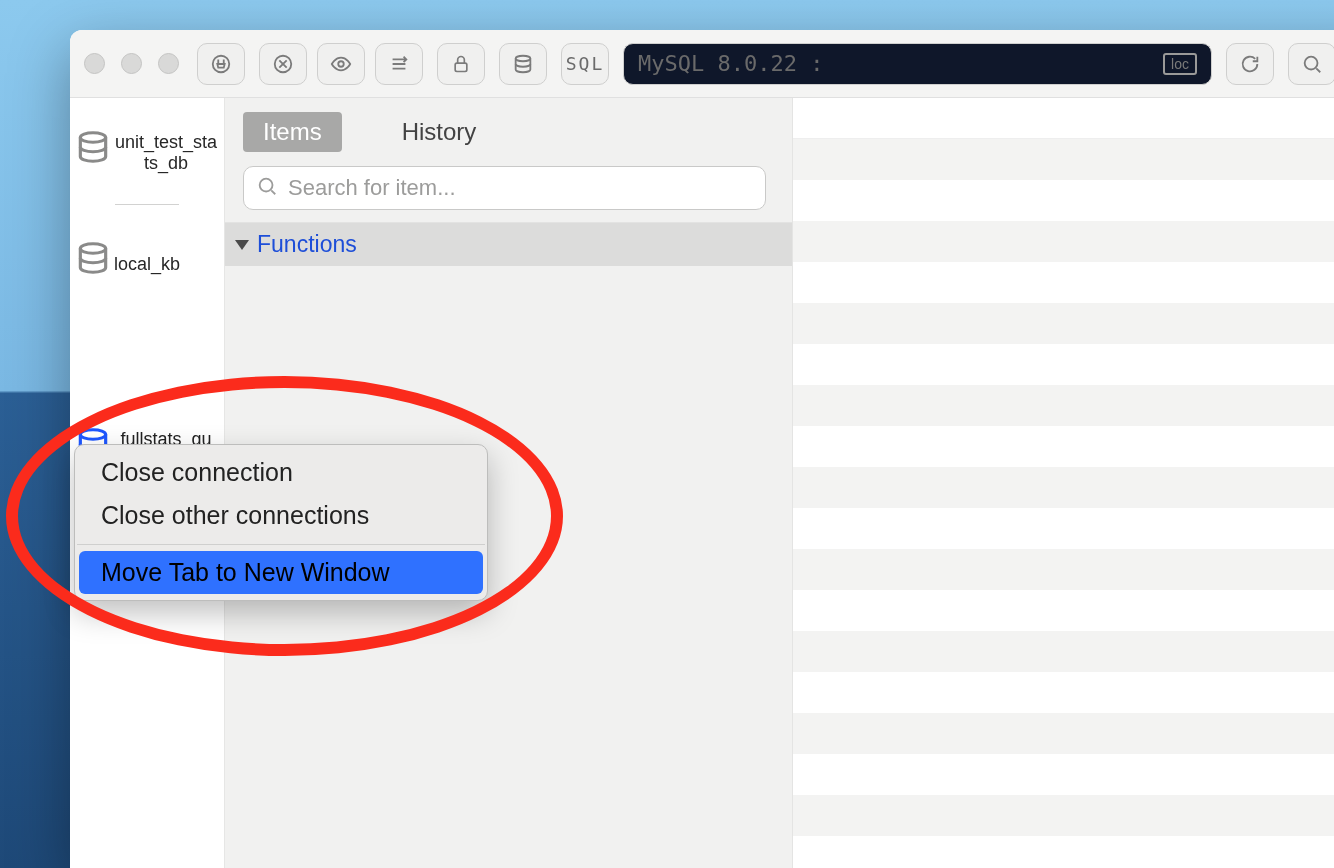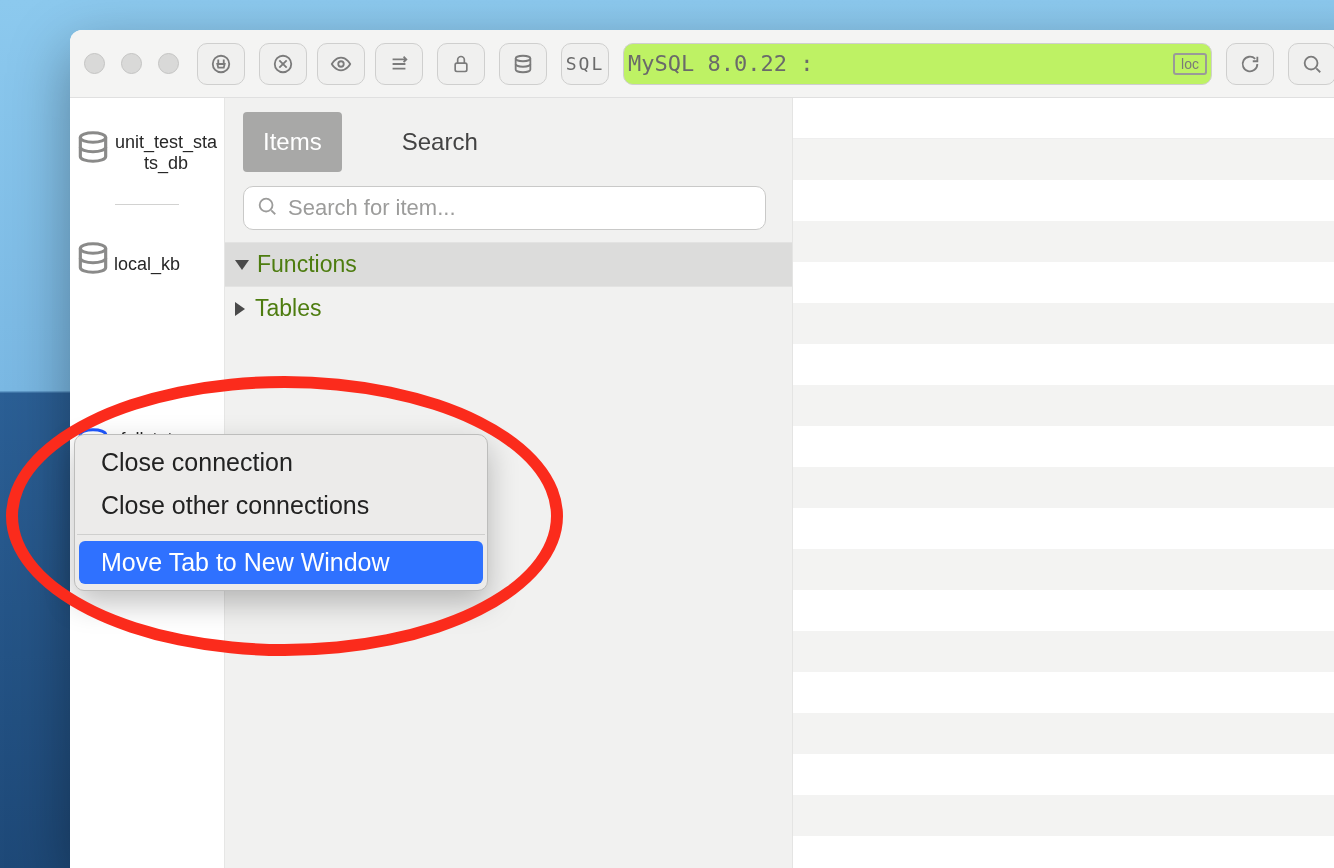--- a/index.html
+++ b/index.html
@@ -61,24 +61,24 @@
     font-size: 14px;
   }
   .tbbtn svg { stroke: #7b7b7b; fill: none; stroke-width: 2; }
   .sqlbtn { font-family: ui-monospace, Menlo, monospace; font-size: 18px; color: #6b6b6b; font-weight: 400; letter-spacing: 2px; }
 
   .conninfo {
     flex: 1;
     height: 42px;
     border-radius: 10px;
     border: 1px solid #cfcfce;
-    background: #bef264;
-    display: flex;
-    align-items: center;
-    padding: 0 4px;
+    background: #0f172a;
+    display: flex;
+    align-items: center;
+    padding: 0 14px;
     font-family: ui-monospace, Menlo, monospace;
     font-size: 22px;
     color: #6a6a6a;
     gap: 18px;
   }
   .locbadge {
     margin-left: auto;
     border: 2px solid #9a9a99;
     color: #7a7a79;
     font-size: 14px;
@@ -131,21 +131,21 @@
   }
   .tabs {
     display: flex;
     align-items: center;
     gap: 40px;
     padding: 14px 18px 14px 18px;
   }
   .tab {
     font-size: 24px;
     color: #434343;
-    padding: 16px 20px;
+    padding: 6px 20px;
     border-radius: 4px;
   }
   .tab.active {
     background: #a8a8a7;
     color: #fff;
   }
   .searchwrap {
     padding: 0 26px 12px 18px;
   }
   .searchbox {
@@ -168,21 +168,21 @@
     background: transparent;
   }
   .searchbox input::placeholder { color: #9c9c9b; }
 
   .treerow {
     display: flex;
     align-items: center;
     height: 44px;
     padding: 0 10px;
     font-size: 23px;
-    color: #4d7c0f;
+    color: #1d4ed8;
     gap: 6px;
     border-top: 1px solid #e3e3e2;
   }
   .treerow.expanded { background: #dcdcdb; }
   .tri { width: 0; height: 0; display: inline-block; }
   .tri.down { border-left: 7px solid transparent; border-right: 7px solid transparent; border-top: 10px solid #4a4a4a; margin-right: 2px; }
   .tri.right { border-top: 7px solid transparent; border-bottom: 7px solid transparent; border-left: 10px solid #4a4a4a; margin-right: 4px; }
 
   .main {
     flex: 1;
@@ -203,21 +203,21 @@
   .zebra-top {
     height: 41px;
     background: #fff;
     border-bottom: 1px solid #eee;
   }
 
   
   .ctxmenu {
     position: absolute;
     left: 74px;
-    top: 434px;
+    top: 444px;
     width: 414px;
     background: #ecebea;
     border-radius: 10px;
     border: 1px solid #bdbdbc;
     box-shadow: 0 12px 30px rgba(0,0,0,0.25);
     padding: 6px 0;
     z-index: 50;
   }
   .ctxitem {
     font-size: 25px;
@@ -225,21 +225,21 @@
     padding: 6px 26px;
     line-height: 1.25;
   }
   .ctxsep {
     height: 1px;
     background: #cfcfce;
     margin: 6px 2px;
   }
   .ctxitem.hovered {
     background: #2f71ff;
-    color: #ffffff;
+    color: #000000;
     margin: 0 4px;
     border-radius: 6px;
     padding: 6px 22px;
   }
 
   
   .anno-ellipse {
     position: absolute;
     left: 6px;
     top: 376px;
@@ -372,41 +372,37 @@
               <path d="M4 12c0 1.7 3.6 3 8 3s8-1.3 8-3"></path>
             </svg>
         </span>
         <span class="dblabel">fullstats_gumoffers</span>
       </div>
     </div>
 
     <div class="middle">
       <div class="tabs">
         <div class="tab active">Items</div>
-        <div class="tab">Search</div>
+        <div class="tab">History</div>
       </div>
       <div class="searchwrap">
         <div class="searchbox">
           <span>
             <svg width="22" height="22" viewBox="0 0 24 24" style="stroke:#9c9c9b;fill:none;stroke-width:2">
                 <circle cx="11" cy="11" r="7"></circle>
                 <path d="M21 21l-4.3-4.3"></path>
               </svg>
           </span>
           <input type="text" placeholder="Search for item..." style="">
         </div>
       </div>
       <div class="treerow expanded">
         <span class="tri down"></span>
         <span>Functions</span>
       </div>
-      <div class="treerow">
-        <span class="tri right"></span>
-        <span>Tables</span>
-      </div>
     </div>
 
     <div class="main">
       <div class="zebra-top"></div>
       <div class="zebra"></div>
     </div>
 
   </div>
 </div>
 

